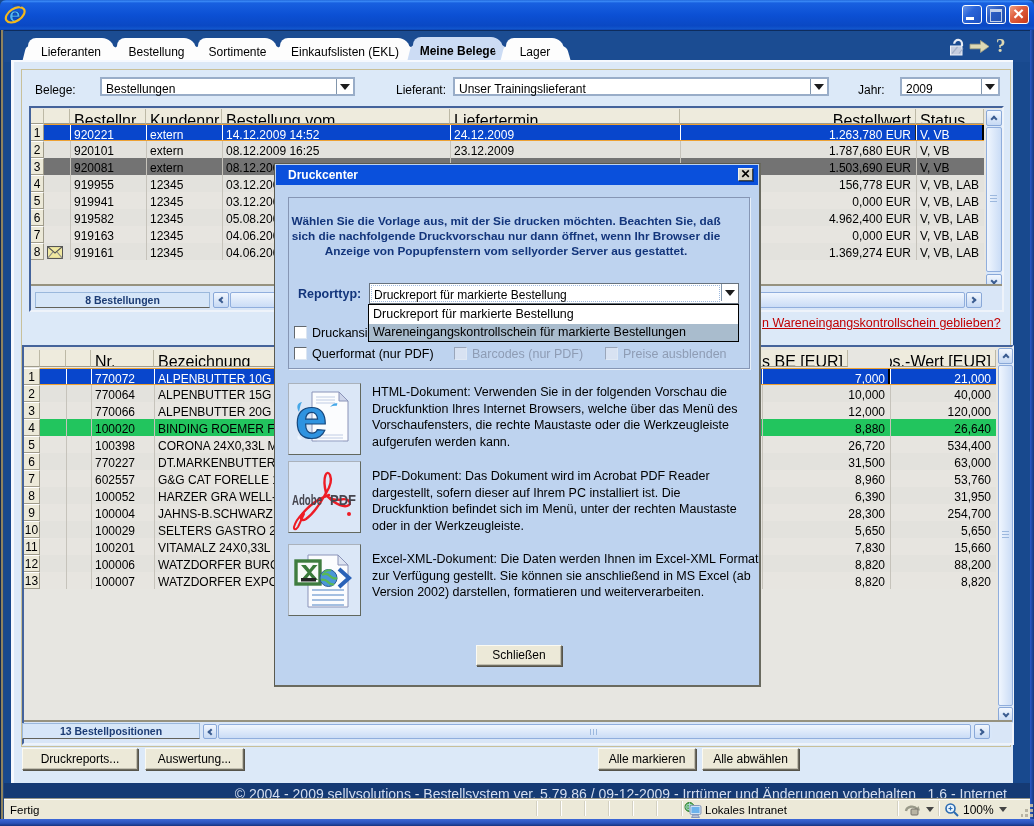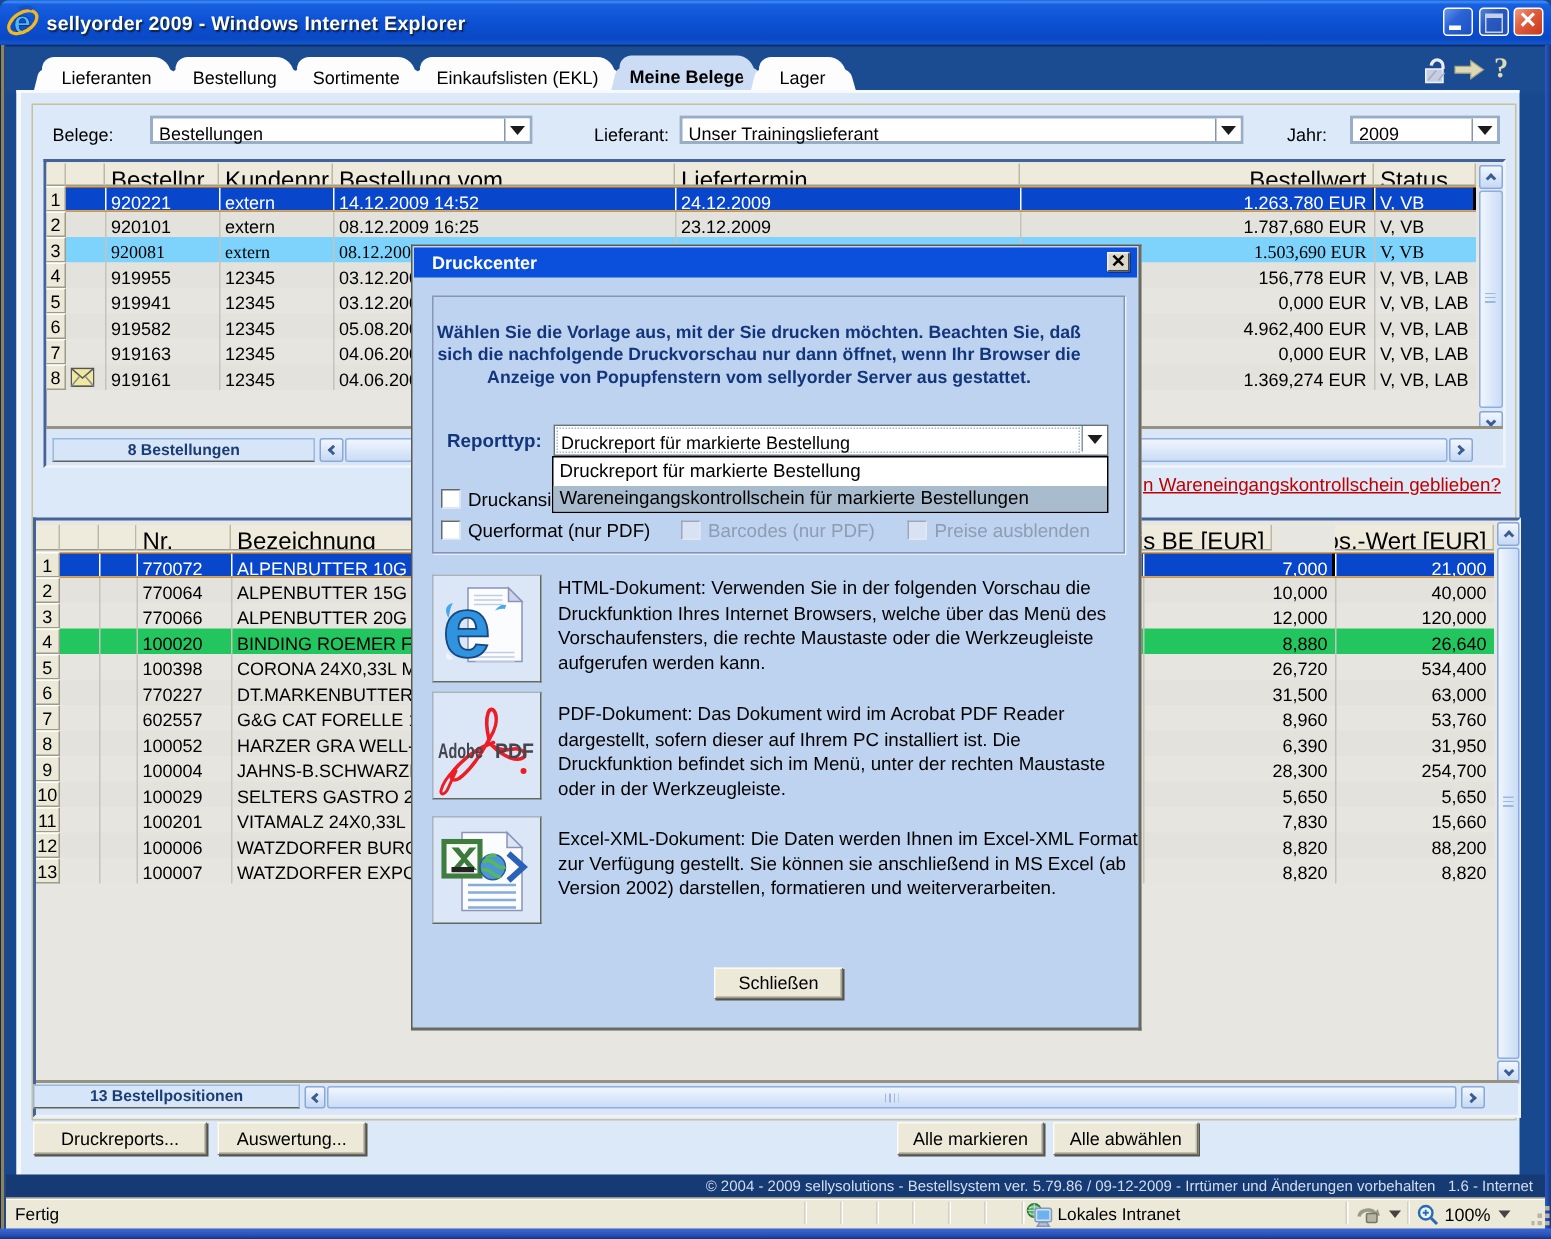--- a/index.html
+++ b/index.html
@@ -55,21 +55,21 @@
 .cntbar{position:absolute;background:#d6e6f8;border:1px solid #9ab8dc;border-bottom-color:#62625a;font-size:10.5px;font-weight:bold;color:#1c3c74;text-align:center}
 .chv{position:absolute;left:50%;top:50%;width:5px;height:5px;border-right:2px solid #3a5c90;border-bottom:2px solid #3a5c90}
 .chvu{transform:translate(-50%,-30%) rotate(-135deg)}
 .chvd{transform:translate(-50%,-70%) rotate(45deg)}
 .chvl{transform:translate(-30%,-50%) rotate(135deg)}
 .chvr{transform:translate(-70%,-50%) rotate(-45deg)}
 
 .btn{position:absolute;background:#ece9d8;border:1px solid;border-color:#fbfaf2 #6e6c60 #6e6c60 #fbfaf2;box-shadow:1px 1px 0 #55534a,inset -1px -1px 0 #c2bfb0;font-size:12px;color:#000;text-align:center}
 
 #footer{left:4px;top:783px;width:1026px;height:17px;background:#153a74}
-#footertxt{position:absolute;right:8px;top:3px;font-size:10px;color:#d4def0}
+#footertxt{position:absolute;right:23px;top:3px;font-size:14px;color:#d4def0}
 #statusbar{left:4px;top:798px;width:1026px;height:21px;background:#ece9d8;border-top:1px solid #989688;box-shadow:inset 0 1px 0 #fff}
 .sep{position:absolute;top:2px;width:2px;height:15px;border-left:1px solid #d4d1c2;border-right:1px solid #fff}
 
 #dlg{left:274px;top:163px;width:487px;height:524px;background:#bed3ef;border:1px solid #5a5a50;border-right:2px solid #6a6a5f;border-bottom:2px solid #6a6a5f;z-index:50}
 #dlgtitle{position:absolute;left:1px;top:1px;width:482px;height:20px;background:#0a50dc}
 #dlgtitle span{position:absolute;left:12px;top:3px;color:#fff;font-weight:bold;font-size:12px}
 #dlgx{position:absolute;right:6px;top:4px;width:15px;height:13px;background:#d9d6ca;border:1px solid;border-color:#f4f2ea #4a4a42 #4a4a42 #f4f2ea;box-shadow:1px 1px 0 #00000055;font-size:12px;font-weight:bold;text-align:center;line-height:11px}
 #dlgpanel{position:absolute;left:13px;top:33px;width:462px;height:172px;border:1px solid #8696b4;box-shadow:1px 1px 0 #e8f0fa}
 .dlgintro{position:absolute;left:10px;top:50px;width:442px;font-size:11.8px;line-height:14.8px;font-weight:bold;color:#13357b;text-align:center}
 .dnavy{color:#13357b;font-weight:bold;font-size:12.5px}
@@ -79,21 +79,20 @@
 .dtext.gray{color:#8e9cb4}
 .iconbox{position:absolute;left:13px;width:73px;background:#dbe7f7;border:1px solid;border-color:#aab2bc #62685e #62685e #aab2bc}
 </style></head><body>
 <div id="win" class="abs">
   <div id="titlebar" class="abs"></div>
   <svg class="abs" style="left:4px;top:3px" width="23" height="23" viewBox="0 0 23 23">
 <text x="5" y="19" font-size="21" font-weight="bold" fill="#52b4f4" stroke="#0c3a80" stroke-width="0.6" font-family="'Liberation Sans',sans-serif">e</text>
 <ellipse cx="11.2" cy="11.8" rx="10.4" ry="6.2" fill="none" stroke="#f3b81c" stroke-width="2.2" transform="rotate(-33 11.2 11.8)"></ellipse>
 <path d="M14 3 a10.4 6.2 0 0 1 7.3 5" fill="none" stroke="#1551c4" stroke-width="2.6" transform="rotate(-33 11.2 11.8)"></path>
 </svg>
-  <div id="titletxt" class="abs">sellyorder 2009 - Windows Internet Explorer</div>
   <div id="btnmin" class="abs tbtn"></div>
   <div id="btnmax" class="abs tbtn"></div>
   <div id="btncls" class="abs tbtn"></div>
   <div id="bl" class="abs"></div>
     <div id="br" class="abs"></div>
     <div id="bb" class="abs"></div>
   <div id="tabstrip" class="abs">
     <div class="tab" style="left:24px;width:86px">Lieferanten</div>
     <div class="tab" style="left:113px;width:79px">Bestellung</div>
     <div class="tab" style="left:194px;width:79px">Sortimente</div>
@@ -171,21 +170,21 @@
 <div class="rnum" style="left:31px;top:141px;width:13px;height:17px;line-height:17px">2</div>
 <div class="row" style="left:44px;top:141px;width:940px;height:17px;background:#e3e2dd;">
 <span class="c" style="left:30px;width:72px">920101</span>
 <span class="c" style="left:106px;width:72px">extern</span>
 <span class="c" style="left:182px;width:224px">08.12.2009 16:25</span>
 <span class="c" style="left:410px;width:226px">23.12.2009</span>
 <span class="c cr" style="left:636px;width:231px">1.787,680 EUR</span>
 <span class="c" style="left:876px;width:64px">V, VB</span>
 </div>
 <div class="rnum" style="left:31px;top:158px;width:13px;height:17px;line-height:17px">3</div>
-<div class="row" style="left:44px;top:158px;width:940px;height:17px;background:#7dd3fc;font-family:Liberation Serif, serif;">
+<div class="row" style="left:44px;top:158px;width:940px;height:17px;background:#737373;">
 <span class="c" style="left:30px;width:72px">920081</span>
 <span class="c" style="left:106px;width:72px">extern</span>
 <span class="c" style="left:182px;width:224px">08.12.2009 14:10</span>
 <span class="c" style="left:410px;width:226px">23.12.2009</span>
 <span class="c cr" style="left:636px;width:231px">1.503,690 EUR</span>
 <span class="c" style="left:876px;width:64px">V, VB</span>
 </div>
 <div class="rnum" style="left:31px;top:175px;width:13px;height:17px;line-height:17px">4</div>
 <div class="row" style="left:44px;top:175px;width:940px;height:17px;background:#e3e2dd;">
 <span class="c" style="left:30px;width:72px">919955</span>

